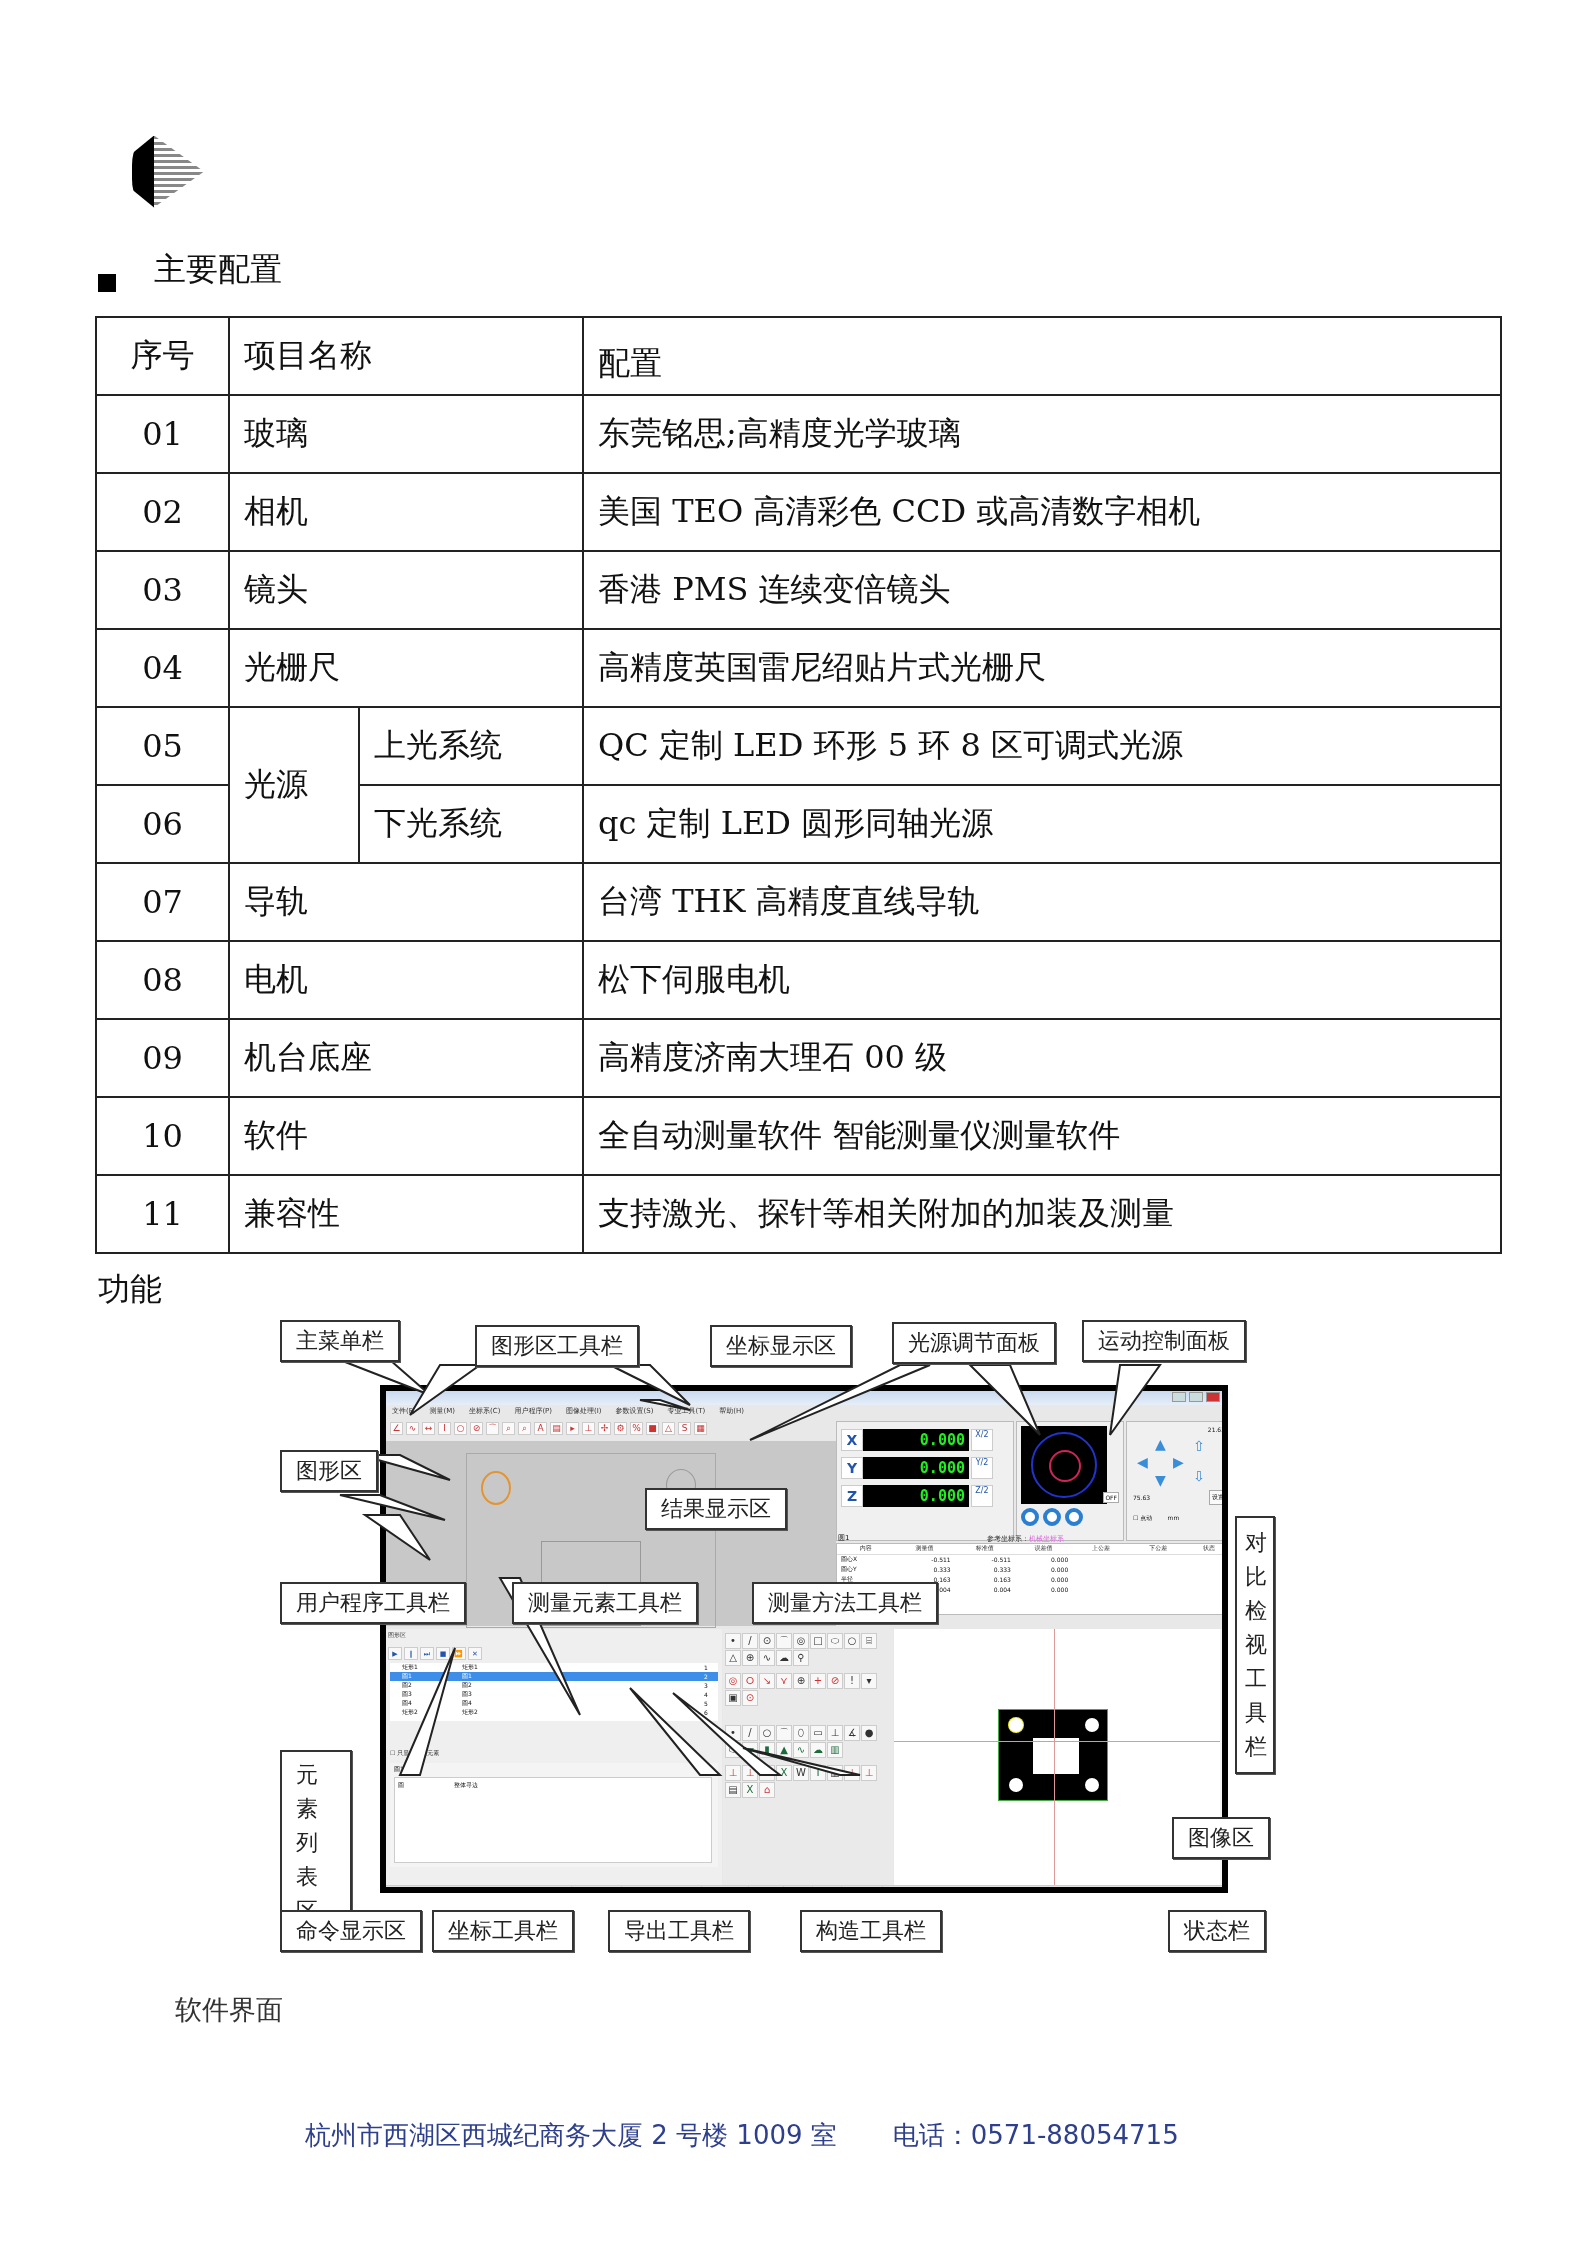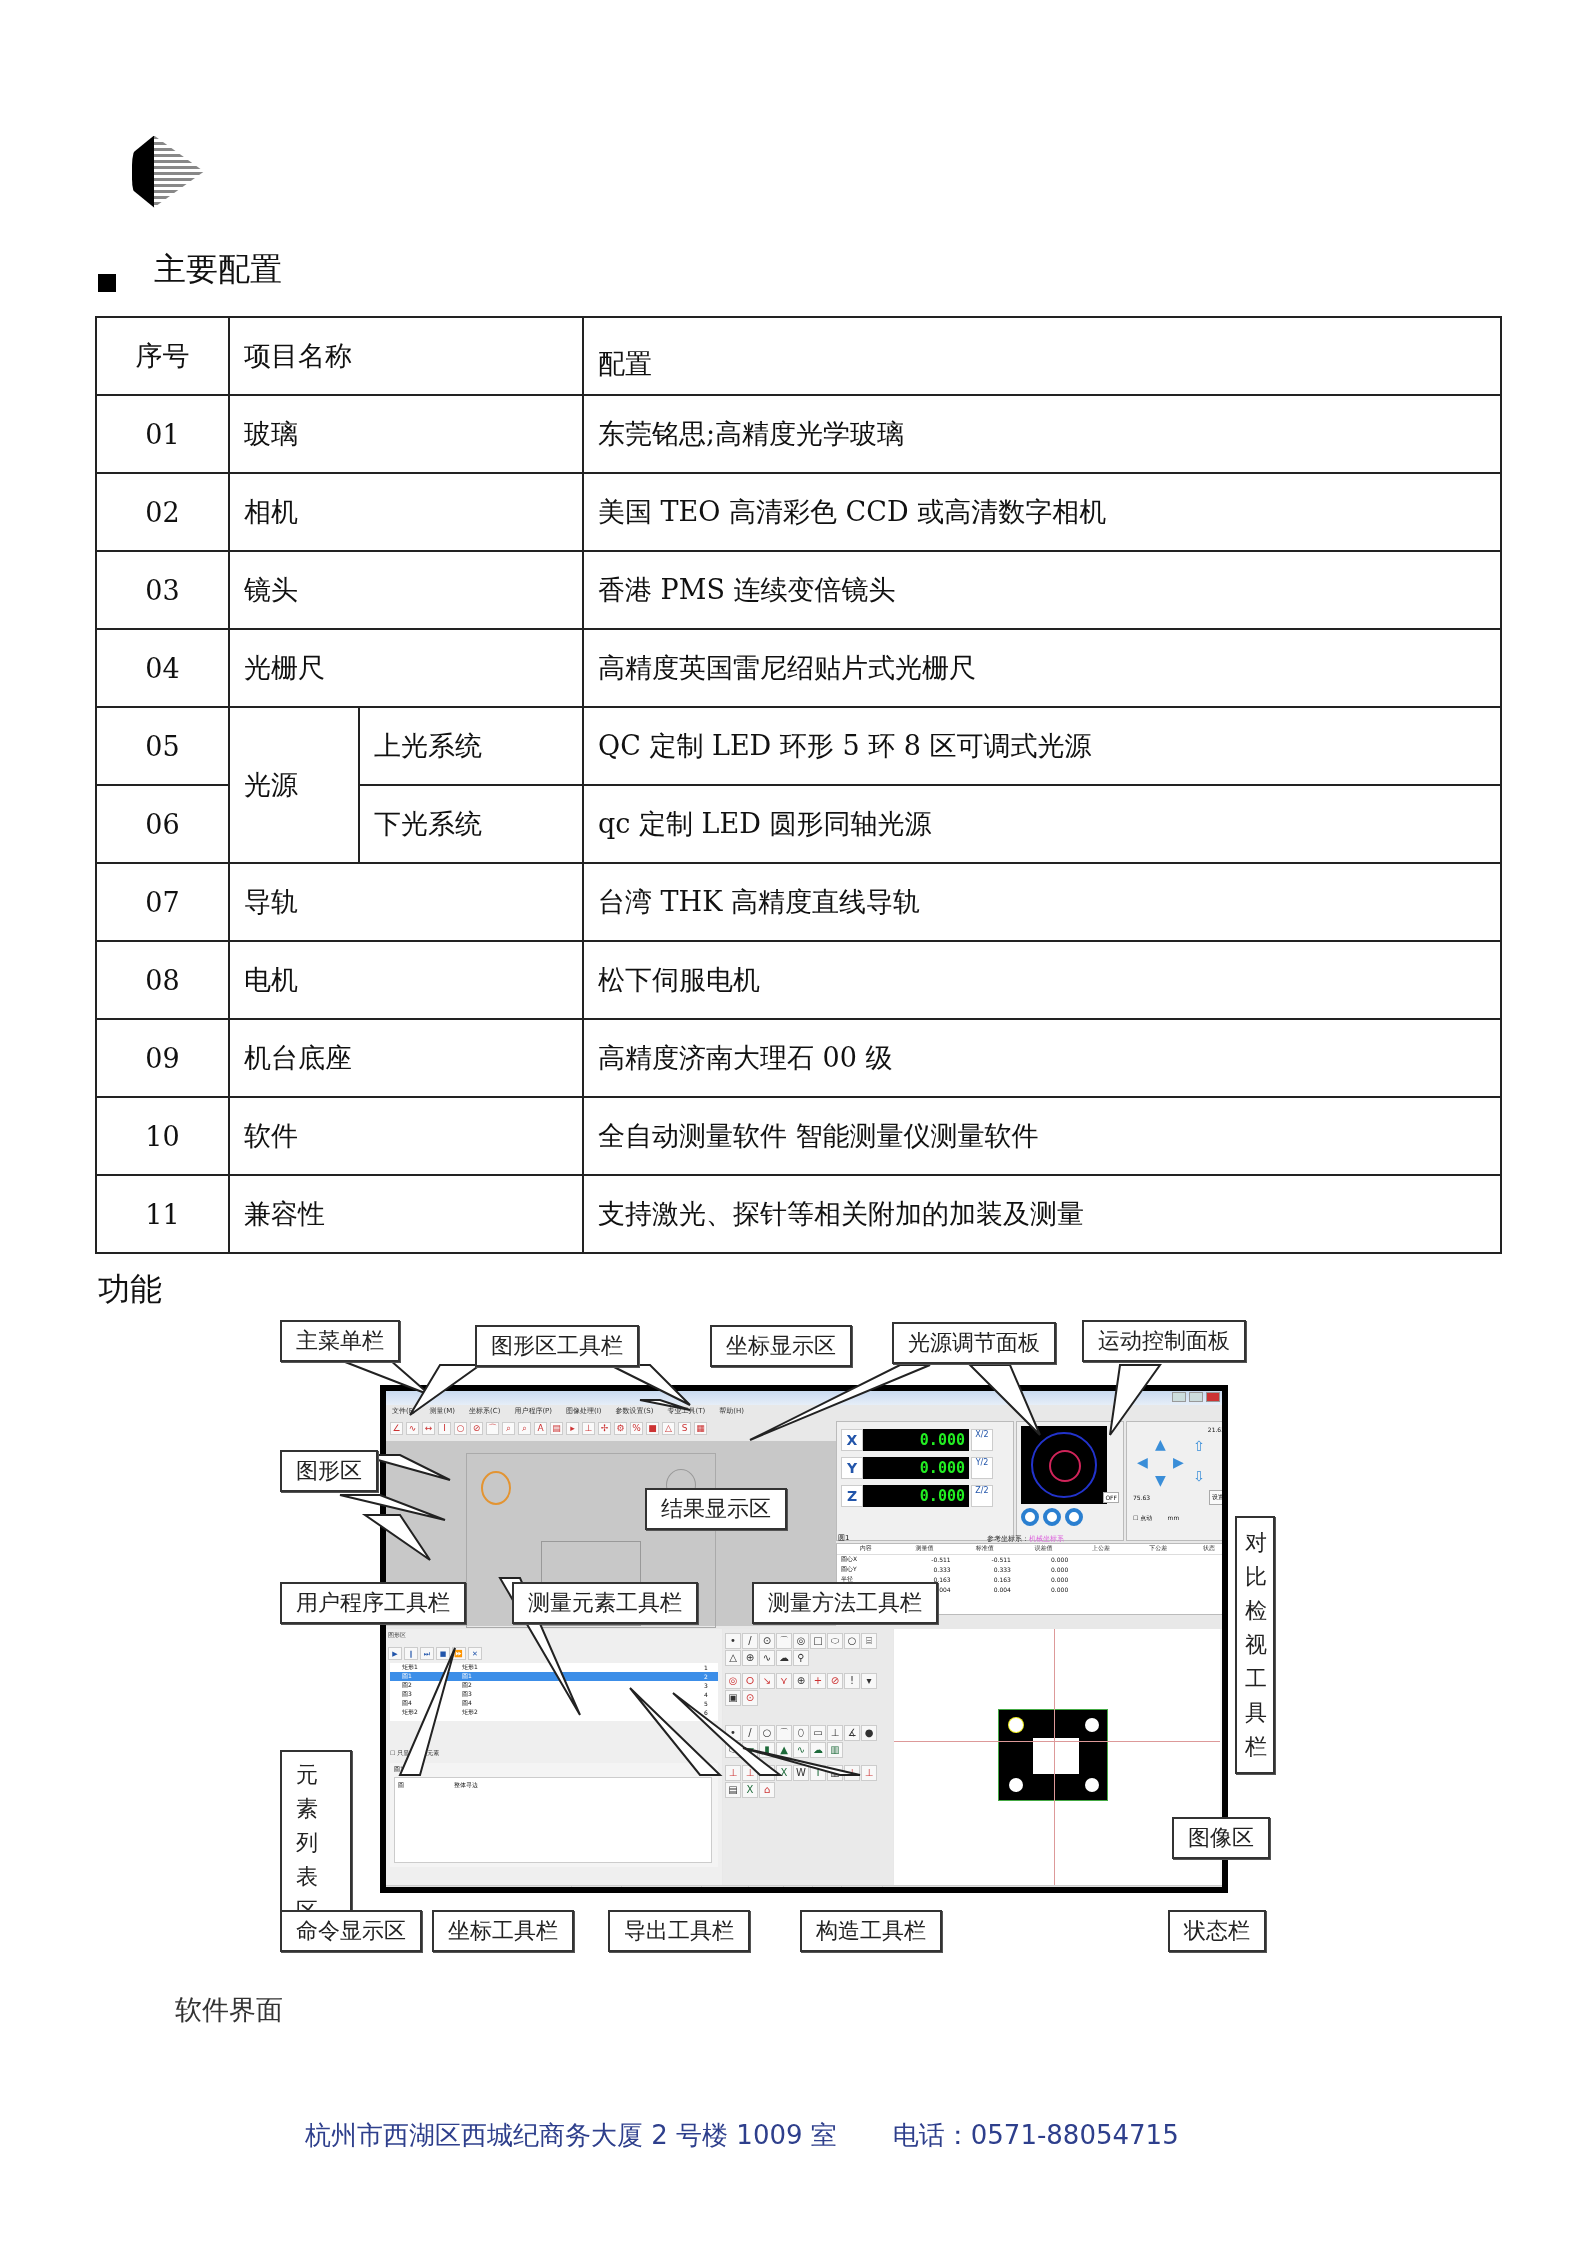--- a/index.html
+++ b/index.html
@@ -12,21 +12,21 @@
   .logo .stripes { position: absolute; left: 30px; top: 8px; width: 50px; height: 72px; clip-path: polygon(0 0, 100% 50%, 0 100%); background: repeating-linear-gradient(180deg, #888 0 3px, #fff 3px 6px); }
   .company { margin-left: 30px; }
   .company .cn { font-family: "DejaVu Sans", sans-serif; font-size: 27px; font-weight: bold; letter-spacing: 2px; color: #111; }
   .company .en { font-family: "Liberation Serif", serif; font-size: 19px; margin-top: 10px; color: #111; }
 
   
   .sec-title { position: absolute; left: 98px; top: 248px; display: flex; align-items: flex-end; font-size: 32px; }
   .sec-title .sq { width: 18px; height: 18px; background: #000; margin-right: 38px; }
 
   
-  table.cfg { position: absolute; left: 95px; top: 316px; width: 1407px; border-collapse: collapse; font-size: 27px; }
+  table.cfg { position: absolute; left: 95px; top: 316px; width: 1407px; border-collapse: collapse; font-size: 32px; }
   table.cfg td { border: 2px solid #222; height: 78px; padding: 0 14px; vertical-align: middle; }
   table.cfg tr.hd td { height: 78px; }
   table.cfg td.no { width: 133px; text-align: center; }
   table.cfg td.nm { width: 354px; }
   table.cfg td.nm1 { width: 130px; margin-top: 35px; }
   table.cfg td.nm2 { width: 224px; }
   table.cfg td.cf { }
   table.cfg tr.hd td.cf { padding-top: 16px; }
 
   .func-title { position: absolute; left: 98px; top: 1268px; font-family: "DejaVu Sans", sans-serif; font-size: 32px; }

